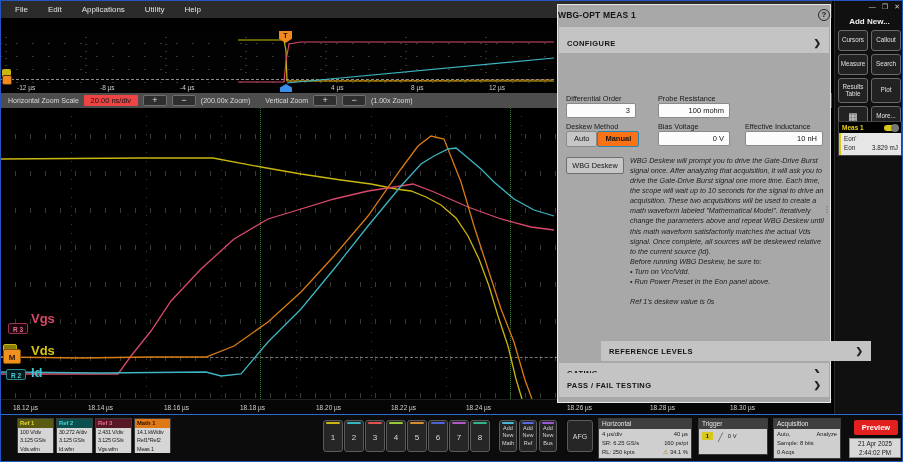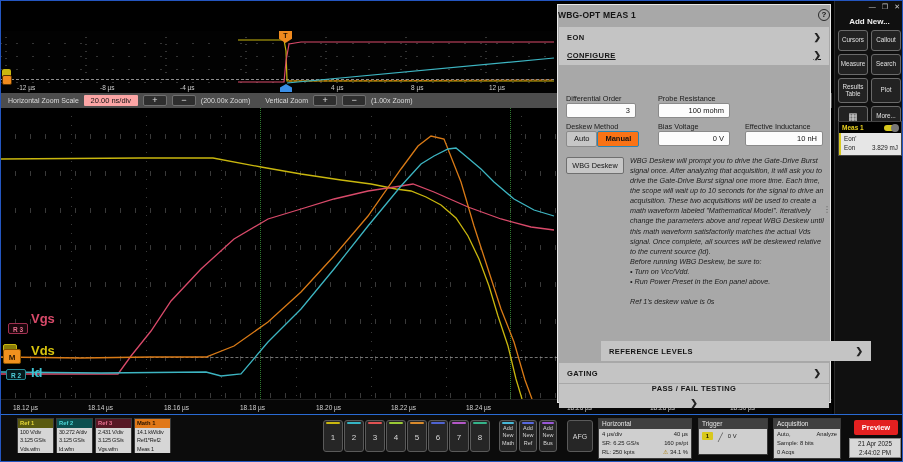--- a/index.html
+++ b/index.html
@@ -34,21 +34,21 @@
   .zoom-marker { position:absolute; left:279px; top:53px; width:12px; height:8px; background:#3a8fe8;
     clip-path:polygon(50% 0,100% 45%,100% 100%,0 100%,0 45%); }
   .ov-badge { position:absolute; border-radius:2px; }
   .ov-badge.y { left:1px; top:38px; width:9px; height:9px; background:#c9b70e; }
   .ov-badge.m { left:1px; top:44px; width:10px; height:10px; background:#f08a1e; border:1px solid #5a3200; }
 
   
   .zoombar { position:absolute; left:0; top:92px; width:831px; height:15px; background:#4d4d4d;
              display:flex; align-items:center; gap:5px; padding-left:7px; }
   .zb-label { font-size:7px; color:#dcdcdc; }
-  .zb-input { background:#fca5a5; color:#141414; font-size:7.5px; height:11px; line-height:11px;
+  .zb-input { background:#ef4444; color:#141414; font-size:7.5px; height:11px; line-height:11px;
               min-width:54px; text-align:center; border-radius:1px; }
   .zb-btn { background:#2e2e2e; border:1px solid #707070; color:#e0e0e0; width:24px; height:11px;
             font-size:9px; line-height:8px; text-align:center; border-radius:2px; }
 
   
   .mainview { position:absolute; left:0; top:107px; width:831px; height:291px; background:#000;
     background-image: radial-gradient(#3a3a3a 0.8px, transparent 1px),
                       radial-gradient(#3a3a3a 0.8px, transparent 1px);
     background-size: 15px 37px, 75px 9px; background-position: 7px 10px, 33px 4px; }
   .gate-line { position:absolute; top:0; height:291px; width:0; border-left:1px dotted #2f7a2f; }
@@ -76,22 +76,22 @@
            border:1px solid #e8e8e8; z-index:6; color:#141414; }
   .panel-header { position:absolute; left:0; top:0; width:100%; height:20px; display:flex;
                   align-items:center; justify-content:space-between; padding:0 0; }
   .panel-title { font-size:8.5px; font-weight:bold; letter-spacing:.2px; }
   .help-circle { width:12px; height:12px; border:1.3px solid #2a2a2a; border-radius:50%;
                  font-size:8px; font-weight:bold; text-align:center; line-height:10px; }
   .prow { position:absolute; left:1px; width:270px; height:20px; background:#c4c4c4;
           display:flex; align-items:center; justify-content:space-between; padding:0 8px; }
   .prow-label { font-size:7.5px; font-weight:bold; letter-spacing:.4px; }
   .chev { font-size:9px; font-weight:bold; color:#222; }
-  .row-eon { top:22px; } .row-configure { top:40px;text-decoration:underline; } .row-deskew { top:66px; }
-  .row-reflevels { top:336px;margin-left:42px; } .row-gating { top:358px; } .row-passfail { top:379px; height:24px;flex-direction:column; }
+  .row-eon { top:22px; } .row-configure { top:28px; } .row-deskew { top:66px; }
+  .row-reflevels { top:336px;margin-left:42px; } .row-gating { top:358px; } .row-passfail { top:368px; height:24px; }
   .fld-label { position:absolute; font-size:7.3px; color:#1a1a1a; }
   .fld-input { position:absolute; background:#fcfcfc; border:1px solid #8a8a8a; border-radius:2px;
                height:15px; line-height:13px; text-align:right; padding:0 5px; font-size:7.5px; }
   .seg { position:absolute; left:8px; top:126px; display:flex; }
   .seg-btn { height:16px; line-height:14px; padding:0 7px; font-size:7.5px; border:1px solid #8a8a8a;
              background:#c6c6c6; border-radius:2px; }
   .seg-btn.active { background:#f97316; border-color:#2a84b2; font-weight:bold; }
   .wbg-btn { position:absolute; left:8px; top:152px; width:58px; height:17px; background:#c6c6c6;
              border:1px solid #6f6f6f; border-radius:2px; font-size:7.3px; line-height:15px; text-align:center; }
   .desc { position:absolute; left:72px; top:151px; width:194px; font-size:7.2px; line-height:1.4;
@@ -154,20 +154,27 @@
                  color:#fff; font-size:7.5px; font-weight:bold; text-align:center; line-height:15px;
                  border-radius:2px; }
   .datetime { position:absolute; left:848px; top:23px; width:52px; height:20px; background:#d8d8d8;
               border:1px solid #888; text-align:center; font-size:6.3px; color:#1a1a1a; line-height:1.5; }
 </style>
 </head>
 <body>
 
 <div class="screen">
 
+  <div class="menubar">
+    <span class="menu-item">File</span>
+    <span class="menu-item">Edit</span>
+    <span class="menu-item">Applications</span>
+    <span class="menu-item">Utility</span>
+    <span class="menu-item">Help</span>
+  </div>
 
 
   <div class="overview">
     <div class="ov-plot"></div>
     <div class="ov-dash"></div>
     <svg class="ov-svg" width="831" height="53" viewBox="0 0 831 53">
       <polyline points="237,9 283,9 285,20 286,50 553,50" fill="none" stroke="#c9b70e" stroke-width="1.2"></polyline>
       <polyline points="288,50 553,49" fill="none" stroke="#d97a16" stroke-width="1" stroke-dasharray="3,2"></polyline>
       <polyline points="237,51 283,51 285,30 288,13 300,11 553,11" fill="none" stroke="#d94a6a" stroke-width="1.2"></polyline>
       <polyline points="286,52 553,27" fill="none" stroke="#3db5c2" stroke-width="1.2"></polyline>

